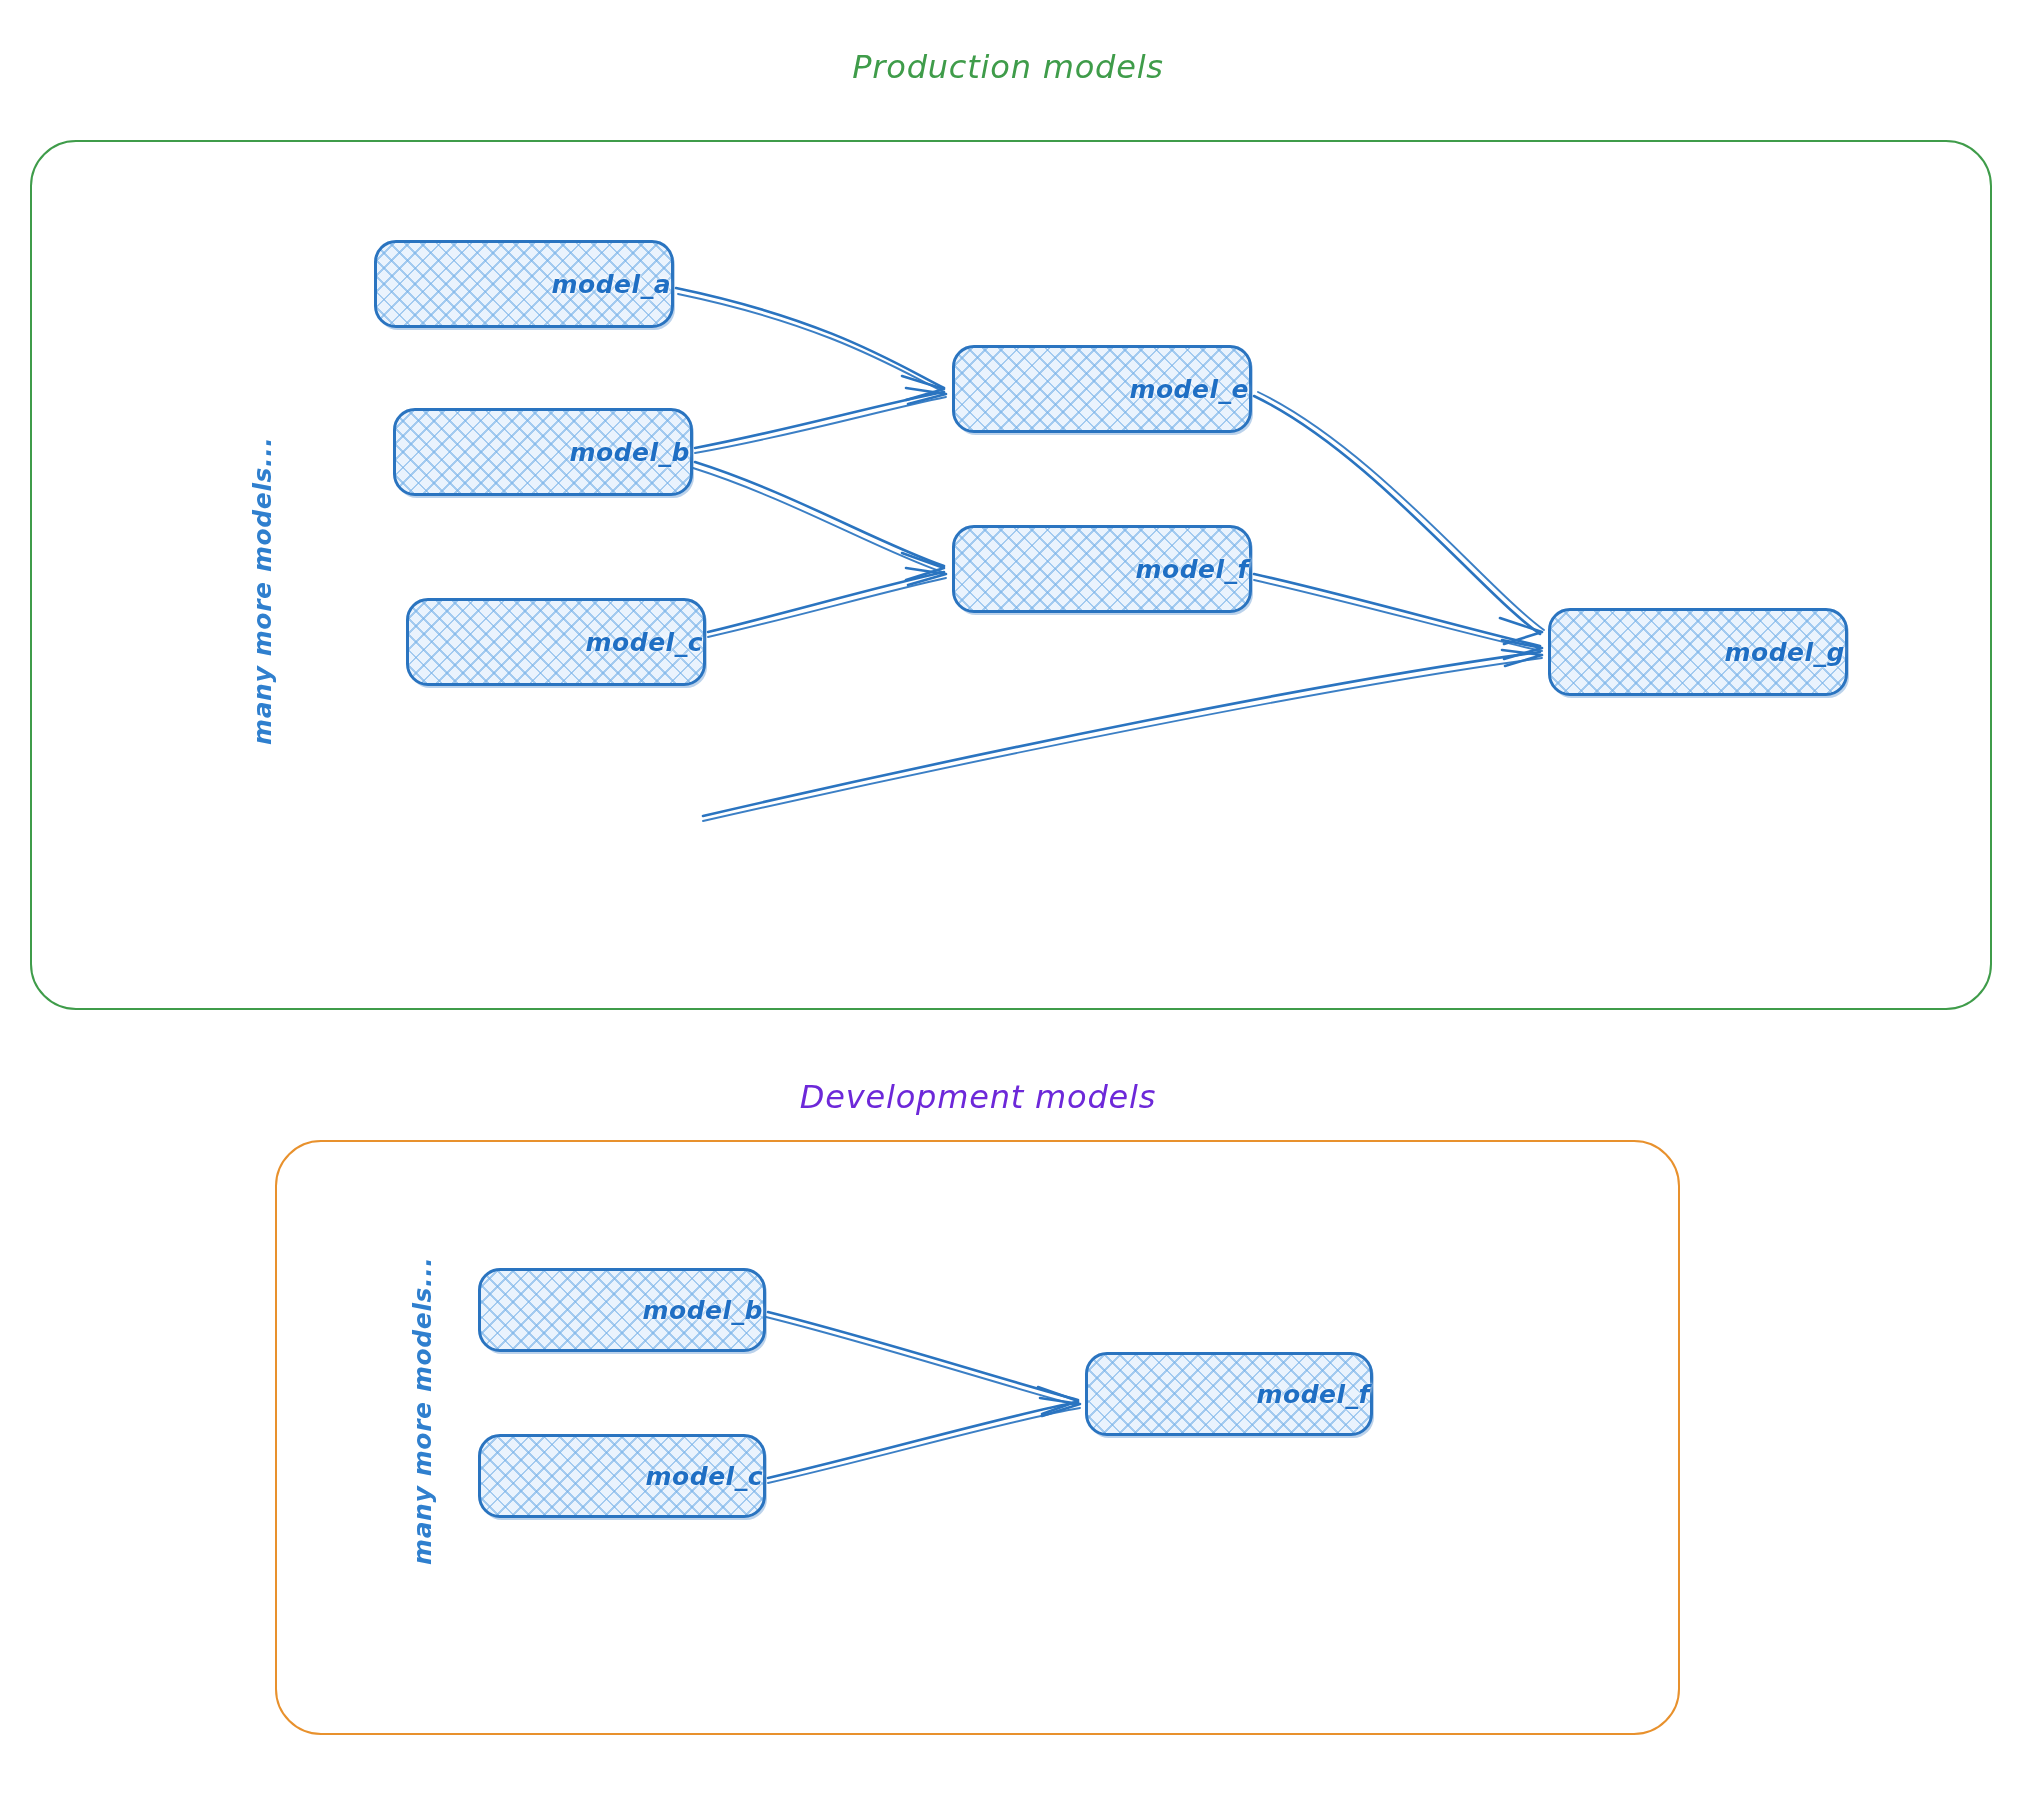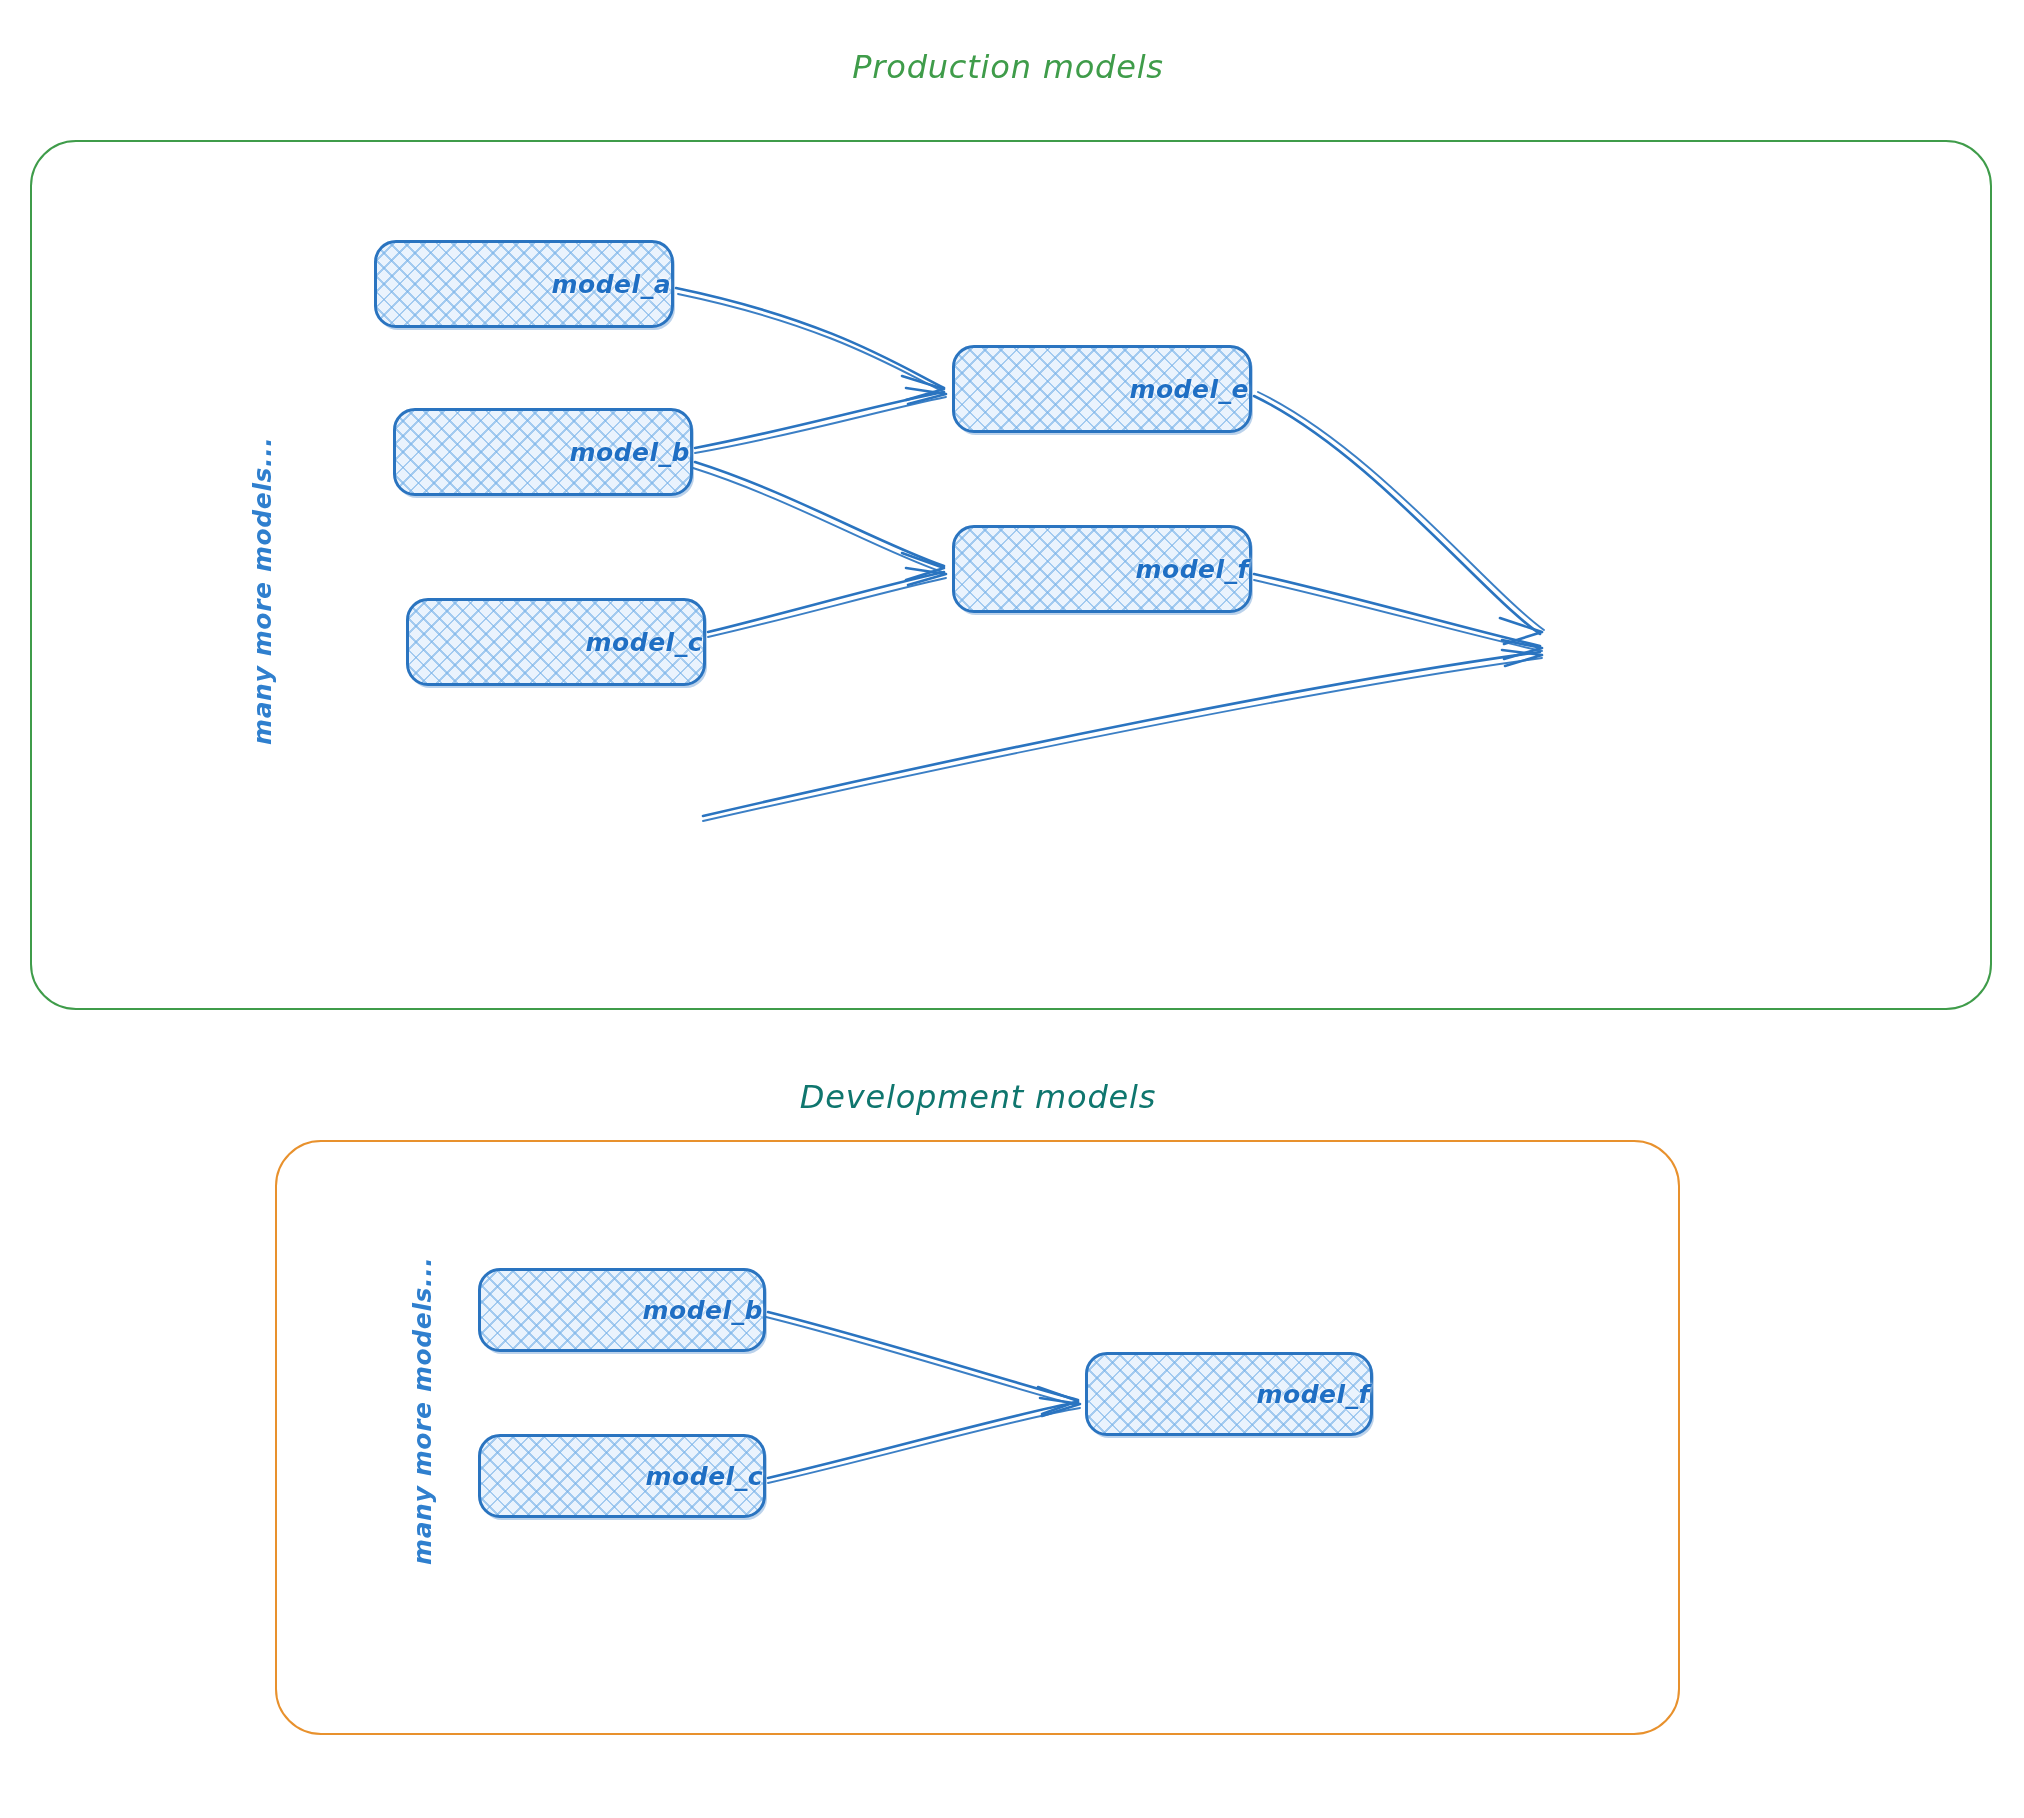--- a/index.html
+++ b/index.html
@@ -14,21 +14,21 @@
   .group-title{
     position:absolute;
     font-size:32px;
     letter-spacing:.8px;
     white-space:nowrap;
     transform:translateX(-50%);
     font-style:italic;
     font-weight:400;
   }
   .group-title.prod{color:#3f9c4a;}
-  .group-title.dev{color:#0f766e;text-align:right;}
+  .group-title.dev{color:#6d28d9;text-align:right;}
 
   
   .group-frame{
     position:absolute;
     border-radius:46px;
     background:transparent;
     box-sizing:border-box;
   }
   .group-frame.prod{border:2px solid #3f9c4a;}
   .group-frame.dev{border:2px solid #e8912d;}
@@ -93,20 +93,23 @@
   </div>
   <div class="node" style="left:406px;top:598px;width:300px;height:88px;">
     <span class="node-label">model_c</span>
   </div>
   <div class="node" style="left:952px;top:345px;width:300px;height:88px;">
     <span class="node-label">model_e</span>
   </div>
   <div class="node" style="left:952px;top:525px;width:300px;height:88px;">
     <span class="node-label">model_f</span>
   </div>
+  <div class="node" style="left:1548px;top:608px;width:300px;height:88px;">
+    <span class="node-label">model_g</span>
+  </div>
 
   <div class="group-title dev" style="left:978px;top:1078px;">Development models</div>
 
   <div class="group-frame dev" style="left:275px;top:1140px;width:1405px;height:595px;"></div>
 
   <div class="vlabel" style="left:408px;top:1565px;">many more models...</div>
 
   <div class="node" style="left:478px;top:1268px;width:288px;height:84px;">
     <span class="node-label">model_b</span>
   </div>

